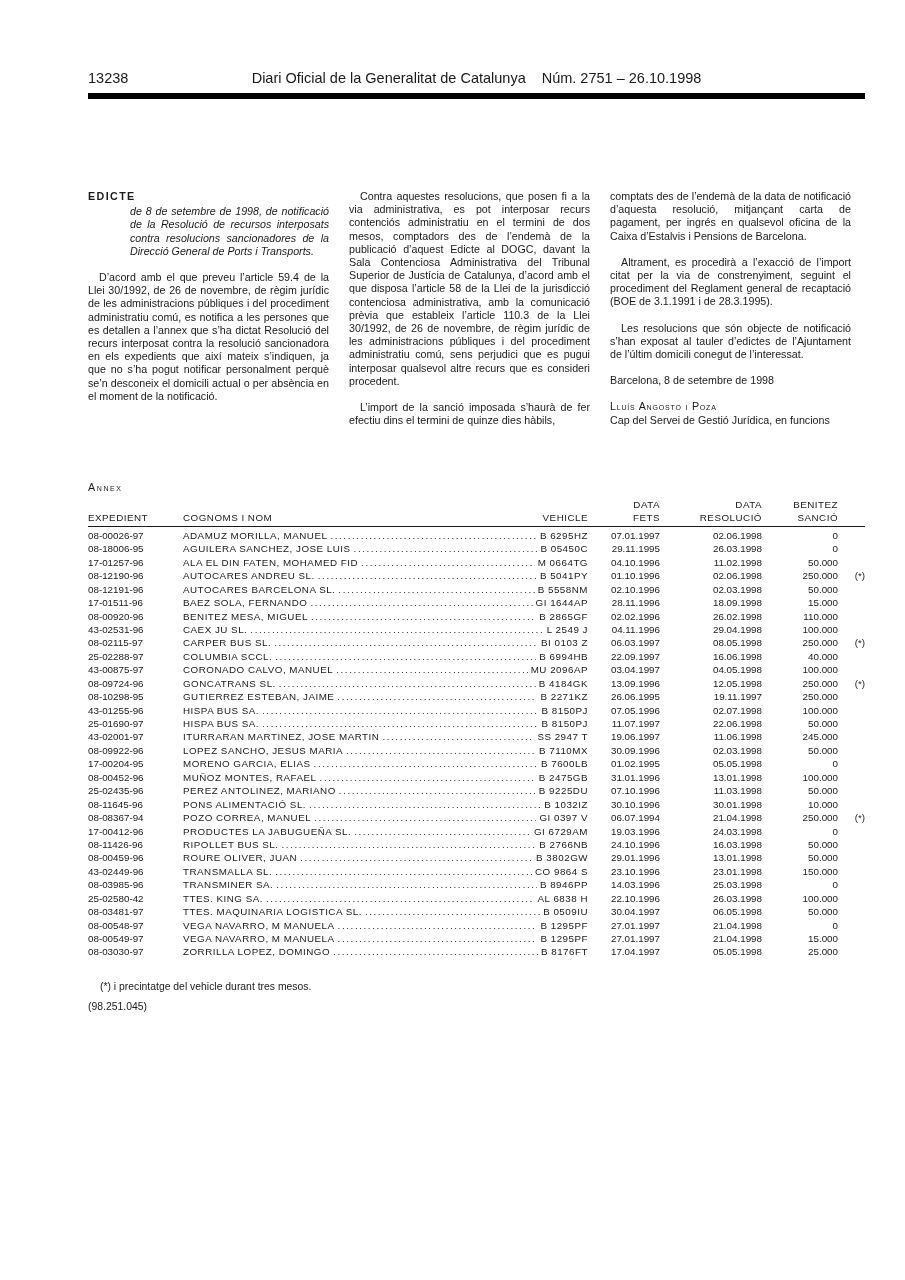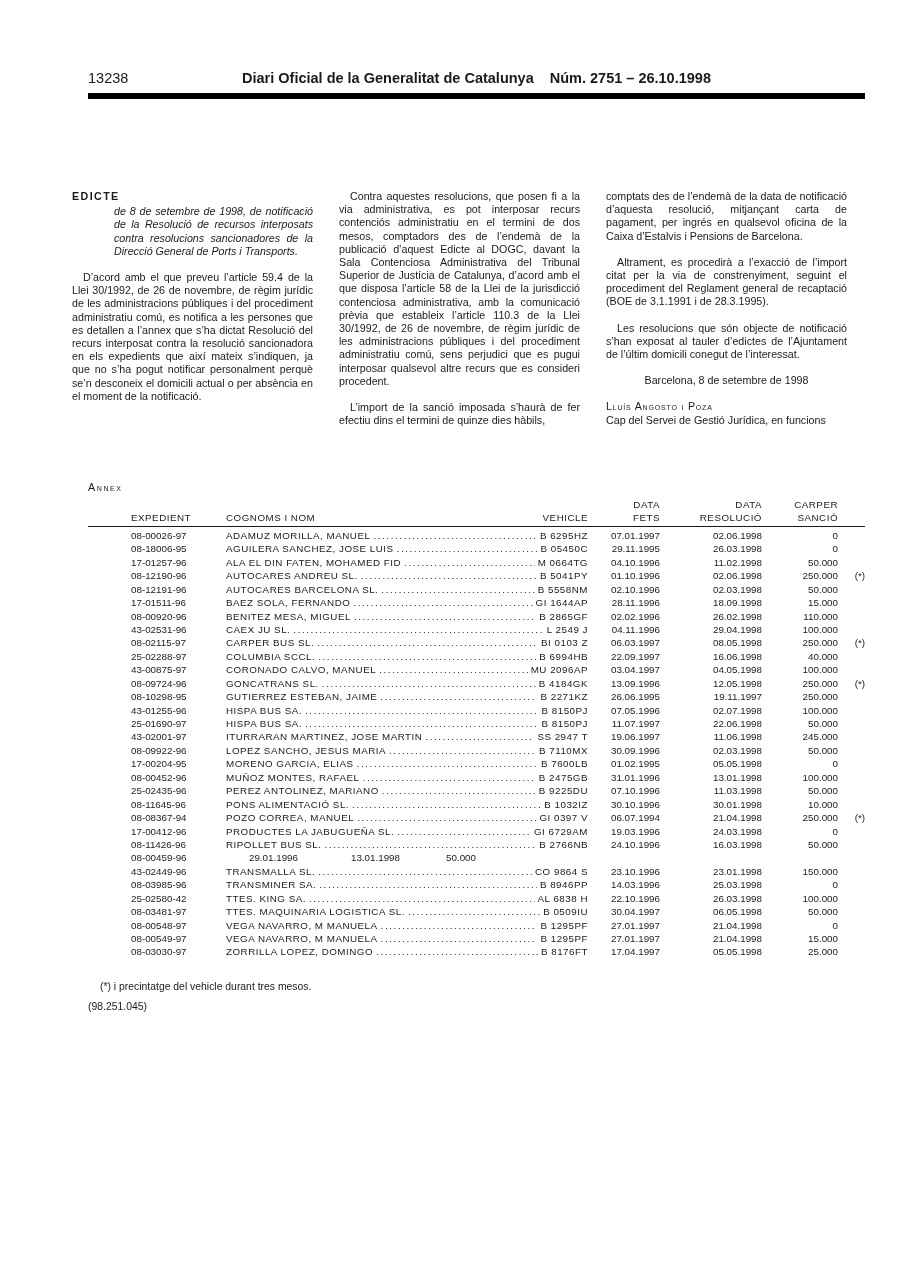--- a/index.html
+++ b/index.html
@@ -2,39 +2,39 @@
 <html><head>
 <meta charset="utf-8">
 <style>
   * { margin:0; padding:0; box-sizing:border-box; }
   html,body { background:#ffffff; }
   body { font-family:"Liberation Sans", sans-serif; color:#1a1a1a; }
   .page { position:relative; width:905px; height:1056px; background:#ffffff; overflow:hidden;padding-left:12px; }
 
   .page-header { position:absolute; left:88px; top:70px; width:777px; height:18px; font-size:14.5px; }
   .page-number { position:absolute; left:0; top:0; }
-  .header-center { position:absolute; left:0; right:0; top:0; display:flex; justify-content:center; gap:16px;font-weight:bold; }
+  .header-center { position:absolute; left:0; right:0; top:0; display:flex; justify-content:center; gap:16px; }
 
   .top-rule { position:absolute; left:88px; top:93px; width:777px; height:6px; background:#000; }
 
-  .columns { position:absolute; left:72px; top:190px; width:777px; display:flex; gap:26px;
+  .columns { position:absolute; left:88px; top:190px; width:777px; display:flex; gap:20px;
              font-size:10.7px; line-height:13.2px; text-align:justify; }
   .col { flex:0 0 241px; width:241px; }
   .edicte-heading { font-weight:bold; font-size:10.7px; letter-spacing:1.4px; margin-bottom:2px; text-align:left; }
   .summary { font-style:italic; margin-bottom:13px;margin-left:42px; }
   .para { margin-bottom:13px; }
   .indent { text-indent:11px; }
-  .dateline { margin-top:0; margin-bottom:13px; text-align:center; }
+  .dateline { margin-top:0; margin-bottom:13px; text-align:left; }
   .sig-name { font-variant:small-caps; letter-spacing:0.8px; text-align:left; }
   .sig-role { text-align:left; }
 
   .annex-label { position:absolute; left:88px; top:481px; font-size:10.7px; font-variant:small-caps; letter-spacing:1.6px; }
 
   .annex-table { position:absolute; left:88px; top:498px; width:777px; font-size:9.8px; }
-  .t-row { display:flex; align-items:baseline; height:13.45px; line-height:13.45px; white-space:nowrap;margin-left:43px; }
+  .t-row { display:flex; align-items:baseline; height:13.45px; line-height:13.45px; white-space:nowrap; }
   .t-head { letter-spacing:0.5px; }
   .c-exp { flex:0 0 95px; overflow:hidden; }
   .c-name { flex:1 1 auto; display:flex; align-items:baseline; overflow:hidden; min-width:0; }
   .c-nom { white-space:nowrap; letter-spacing:0.5px; }
   .c-leader { flex:1 1 auto; overflow:hidden; min-width:0; margin-left:3px; }
   .c-leader::after { content:"........................................................................................................................................................................................"; letter-spacing:1.6px; }
   .c-spacer { flex:1 1 auto; }
   .c-veh { white-space:nowrap; letter-spacing:0.5px; padding-left:3px; }
   .c-fets { flex:0 0 72px; text-align:right; }
   .c-res { flex:0 0 102px; text-align:right; }
@@ -83,21 +83,21 @@
   </div>
 
   <div class="annex-label">Annex</div>
 
   <div class="annex-table">
     <div class="t-row t-head">
       <span class="c-exp"></span>
       <span class="c-name"></span>
       <span class="c-fets">DATA</span>
       <span class="c-res">DATA</span>
-      <span class="c-sanc">CARPER</span>
+      <span class="c-sanc">BENITEZ</span>
       <span class="c-nota"></span>
     </div>
     <div class="t-row t-head">
       <span class="c-exp">EXPEDIENT</span>
       <span class="c-name">
         <span class="c-nom">COGNOMS I NOM</span>
         <span class="c-spacer"></span>
         <span class="c-veh">VEHICLE</span>
       </span>
       <span class="c-fets">FETS</span>
@@ -415,20 +415,25 @@
       <span class="c-veh">B 2766NB</span>
     </span>
     <span class="c-fets">24.10.1996</span>
     <span class="c-res">16.03.1998</span>
     <span class="c-sanc">50.000</span>
     <span class="c-nota"></span>
   </div>
 
   <div class="t-row">
     <span class="c-exp">08-00459-96</span>
+    <span class="c-name">
+      <span class="c-nom">ROURE OLIVER, JUAN</span>
+      <span class="c-leader"></span>
+      <span class="c-veh">B 3802GW</span>
+    </span>
     <span class="c-fets">29.01.1996</span>
     <span class="c-res">13.01.1998</span>
     <span class="c-sanc">50.000</span>
     <span class="c-nota"></span>
   </div>
 
   <div class="t-row">
     <span class="c-exp">43-02449-96</span>
     <span class="c-name">
       <span class="c-nom">TRANSMALLA SL.</span>

